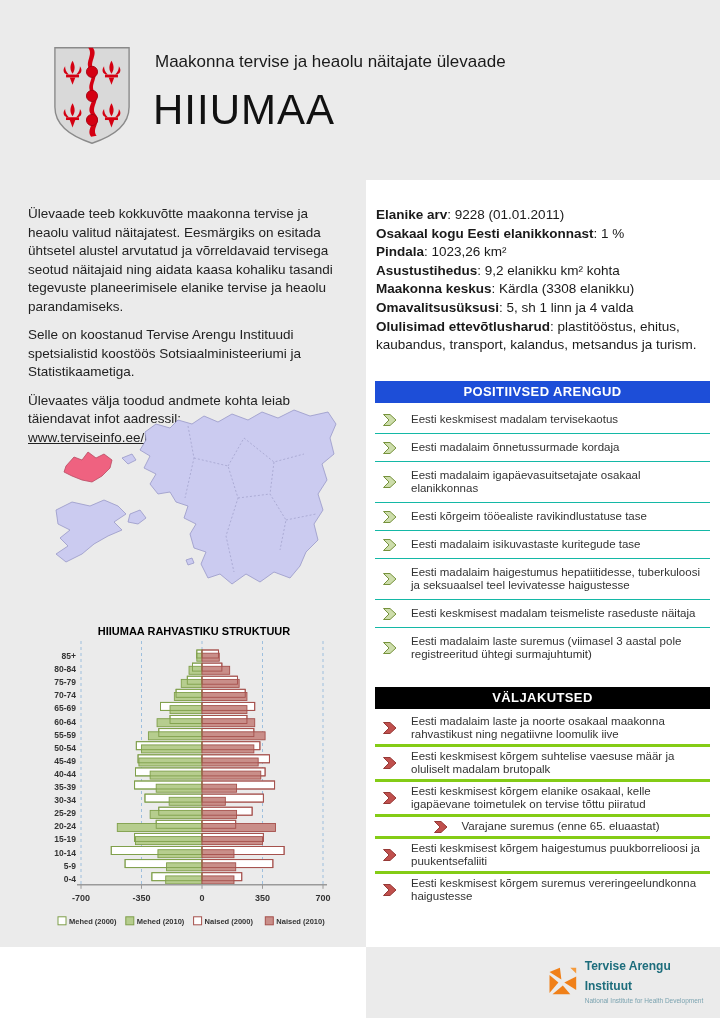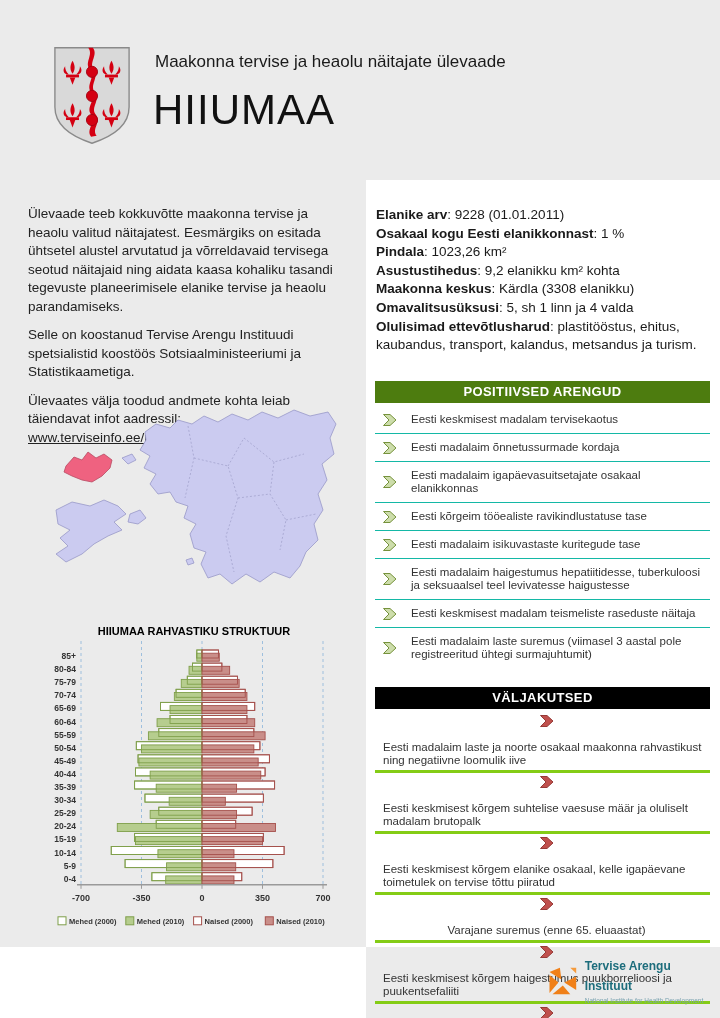--- a/index.html
+++ b/index.html
@@ -19,30 +19,30 @@
   .intro p{margin:0 0 10px 0;}
   .intro a{color:#222;text-decoration:underline;cursor:pointer;}
 
   
   .facts{position:absolute;left:376px;top:206px;width:332px;font-size:13.5px;line-height:18.6px;color:#1a1a1a;}
   .fact-label{font-weight:bold;}
 
   
   .sec-bar{position:absolute;left:375px;width:335px;height:22px;line-height:22px;text-align:center;
            color:#fff;font-weight:bold;font-size:13px;letter-spacing:.4px;}
-  .sec-bar.green{top:381px;background:#4d7c0f;}
+  .sec-bar.green{top:381px;background:#1d4ed8;}
   .sec-bar.red{top:687px;background:#000000;}
 
   
   .sec-list{position:absolute;left:375px;width:335px;margin:0;padding:0;list-style:none;}
   .sec-list.pos{top:406px;}
   .sec-list.chal{top:712px;}
   .sec-list li{display:flex;align-items:center;gap:14px;padding:7px 0 7px 8px;
                font-size:11.5px;line-height:13px;color:#333;}
-  .sec-list.chal li{padding-top:3px;padding-bottom:3px;flex-direction:column;}
+  .sec-list.chal li{padding-top:3px;padding-bottom:3px;}
   .sec-list.pos li+li{border-top:1px solid #14b8a6;}
   .sec-list.chal li+li{border-top:3px solid #84cc16;justify-content:center;}
   .chev{flex:0 0 auto;}
   .pos .chev path{fill:#cdddab;stroke:#76923c;stroke-width:1;}
   .chal .chev path{fill:#c0504d;stroke:#963a37;stroke-width:1;}
 
   
   .map-svg{position:absolute;left:38px;top:402px;}
   .chart-host{position:absolute;left:36px;top:622px;}
   .ct{font:bold 11px "Liberation Sans","DejaVu Sans",sans-serif;fill:#000;}

